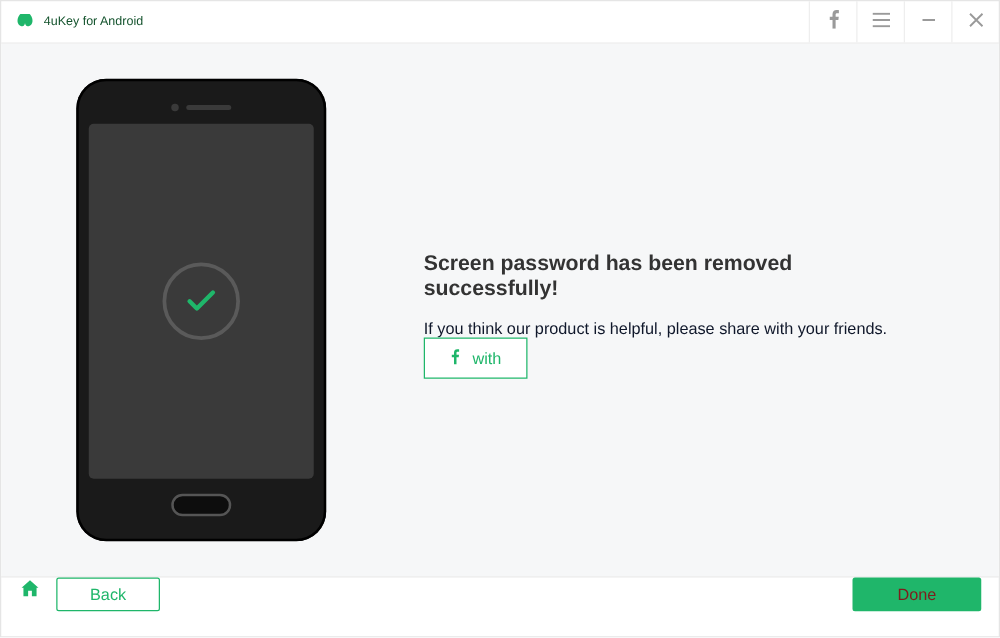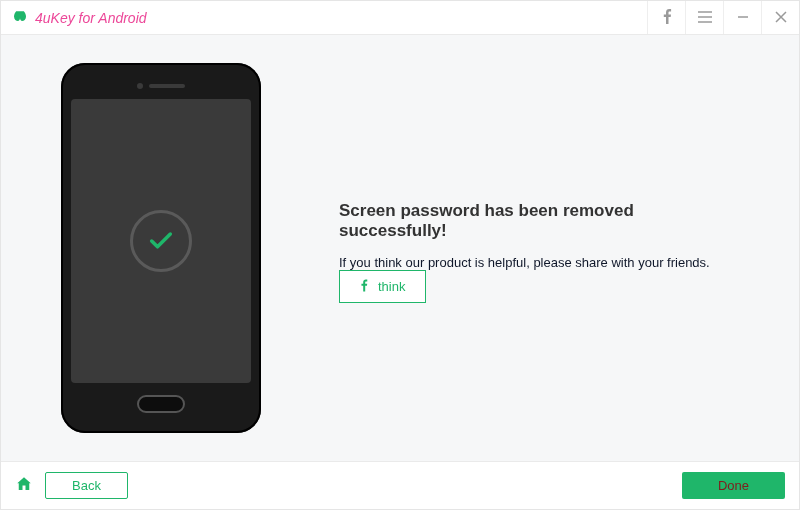--- a/index.html
+++ b/index.html
@@ -1,41 +1,41 @@
 <!DOCTYPE html>
 <html><head>
 <meta charset="utf-8">
 <style>
   * { box-sizing: border-box; margin: 0; padding: 0; }
   html, body { width: 800px; height: 510px; font-family: "Segoe UI", Arial, sans-serif; background: #fff; overflow: hidden; }
   .window { width: 800px; height: 510px; display: flex; flex-direction: column; border: 1px solid #e5e5e5; }
   
   .titlebar { height: 34px; display: flex; align-items: center; padding: 0 0 0 10px; border-bottom: 1px solid #eaeaea; }
-  .brand { display: flex; align-items: center; gap: 6px; color: #ec4899; font-size: 14px; font-weight: 500; font-style: italic; }
+  .brand { display: flex; align-items: center; gap: 6px; color: #14532d; font-size: 10px; font-weight: 500; }
   .brand .logo svg { display: block; }
   .tb-spacer { flex: 1; }
   .tb-btns { display: flex; align-items: stretch; height: 100%; }
   .tb-btn { width: 38px; display: flex; align-items: center; justify-content: center; color: #9a9a9a; cursor: pointer; border-left: 1px solid #eee; }
   
   .content { flex: 1; background: #f6f7f8; display: flex; align-items: center; padding: 0 60px 0 60px; gap: 78px; }
   .phone-wrap { flex: 0 0 auto; }
   .phone { width: 200px; height: 370px; background: #1a1a1a; border-radius: 24px; padding: 10px 10px 14px 10px; position: relative; box-shadow: inset 0 0 0 2px #000; display: flex; flex-direction: column; align-items: center; }
   .phone-top { height: 26px; display: flex; align-items: center; justify-content: center; gap: 6px; }
   .phone-speaker { width: 36px; height: 4px; background: #3a3a3a; border-radius: 2px; }
   .phone-sensor { width: 6px; height: 6px; background: #3a3a3a; border-radius: 50%; }
   .phone-screen { flex: 1; width: 100%; background: #3a3a3a; border-radius: 4px; display: flex; align-items: center; justify-content: center; }
   .check-ring { width: 62px; height: 62px; border: 3px solid #5a5a5a; border-radius: 50%; display: flex; align-items: center; justify-content: center; }
   .phone-home { height: 30px; display: flex; align-items: center; justify-content: center; margin-top: 6px; }
   .home-btn { width: 48px; height: 18px; border: 2px solid #555; border-radius: 10px; background: #0d0d0d; }
   .msg { flex: 1; padding-top: 8px; }
   .msg h2 { font-size: 17px; font-weight: 600; color: #333; margin-bottom: 14px; }
   .msg p { font-size: 13px; color: #0f172a; }
   .share-btn { display: inline-flex; align-items: center; gap: 10px; border: 1px solid #1fb66a; color: #1fb66a; background: #fff; font-size: 13px; padding: 7px 20px; cursor: pointer; }
   
-  .footer { height: 48px; border-top: 1px solid #eaeaea; display: flex; align-items: center; padding: 0 14px; gap: 12px; }
+  .footer { height: 48px; border-top: 1px solid #eaeaea; display: flex; align-items: flex-start; padding: 0 14px; gap: 12px; }
   .home-ico { color: #1fb66a; cursor: pointer; display: flex; align-items: center; }
   .back-btn { border: 1px solid #1fb66a; color: #1fb66a; background: #fff; font-size: 13px; padding: 5px 26px; border-radius: 2px; cursor: pointer; }
   .ft-spacer { flex: 1; }
   .done-btn { background: #1fb66a; color: #7f1d1d; border: none; font-size: 13px; padding: 6px 36px; border-radius: 2px; cursor: pointer; }
 </style>
 </head>
 <body>
 
 <div class="window">
 
@@ -103,21 +103,21 @@
     </div>
     <div class="msg">
       <h2>Screen password has been removed successfully!</h2>
       <p>If you think our product is helpful, please share with your friends.</p>
       <button class="share-btn">
         <span>
           <svg width="8" height="14" viewBox="0 0 10 16">
               <path fill="#1fb66a" d="M6.5 16V9h2.2l.3-2.6H6.5V4.8c0-.8.2-1.3 1.3-1.3h1.3V1.1C8.9 1 8.1 1 7.2 1 5.3 1 4 2.2 4 4.4v2H1.8V9H4v7h2.5z"></path>
             </svg>
         </span>
-        <span>think</span>
+        <span>with</span>
       </button>
     </div>
   </div>
 
   <div class="footer">
     <span class="home-ico">
       <span>
         <svg width="18" height="18" viewBox="0 0 24 24">
             <path fill="#1fb66a" d="M12 3l9 8h-2v9h-5v-6H10v6H5v-9H3z"></path>
           </svg>

